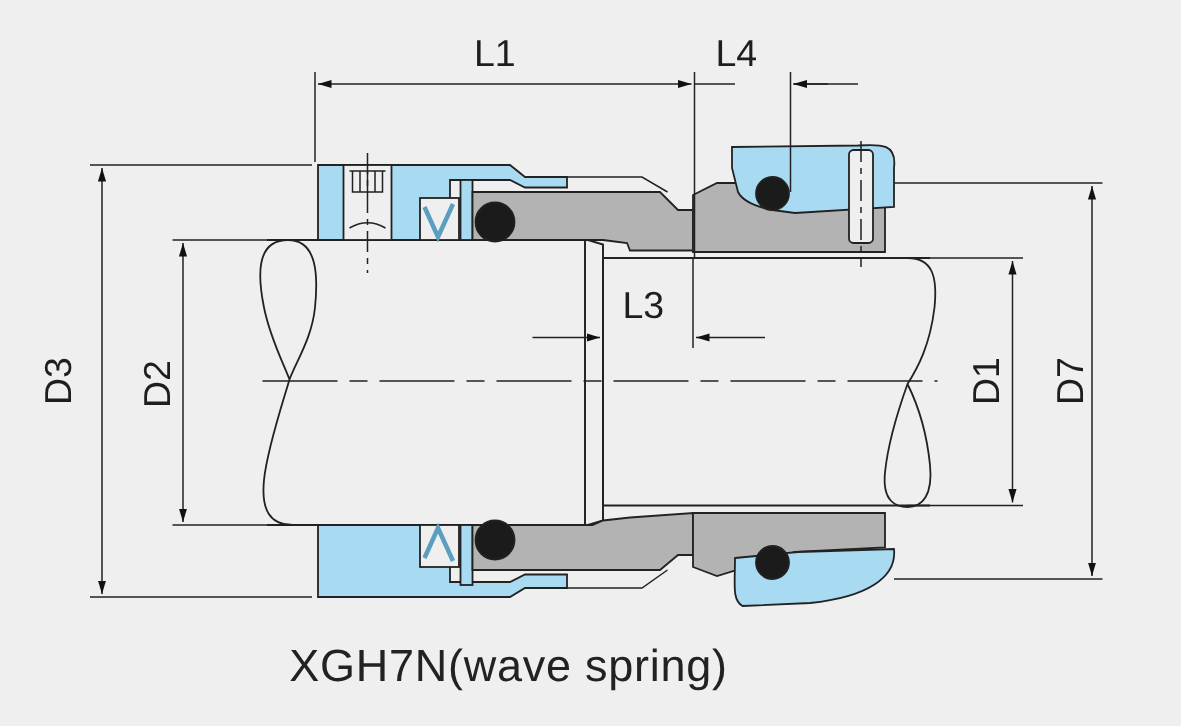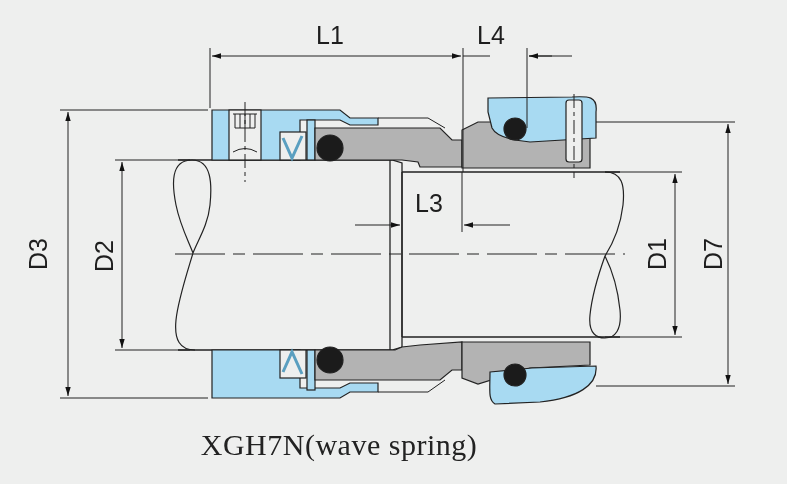--- a/index.html
+++ b/index.html
@@ -1,19 +1,19 @@
 <!DOCTYPE html>
 <html><head>
   <meta charset="utf-8">
   <style>
     html, body { margin: 0; padding: 0; background: #eeefee; }
     body { width: 787px; height: 484px; position: relative; overflow: hidden; font-family: "Liberation Sans", sans-serif; }
     #drawing { position: absolute; left: 0; top: 0; width: 787px; height: 484px; }
     .dim-label { font-family: "Liberation Sans", sans-serif; font-size: 25px; fill: #1e1e1e; }
-    .caption { position: absolute; left: 0; top: 428px; width: 678px; text-align: center; font-size: 30px; color: #222; letter-spacing: 0.5px; font-family: Liberation Serif, serif; }
+    .caption { position: absolute; left: 0; top: 428px; width: 678px; text-align: center; font-size: 30px; color: #222; letter-spacing: 0.5px; font-family: Liberation Sans, sans-serif; }
   </style>
 </head>
 <body>
 
 <svg id="drawing" viewBox="0 0 787 484" xmlns="http://www.w3.org/2000/svg">
   <defs>
     <marker id="arr" viewBox="0 0 10 10" refX="10" refY="5" markerWidth="9" markerHeight="9" orient="auto-start-reverse" markerUnits="userSpaceOnUse">
       <path d="M0,2 L10,5 L0,8 z" fill="#111"></path>
     </marker>
   </defs>

